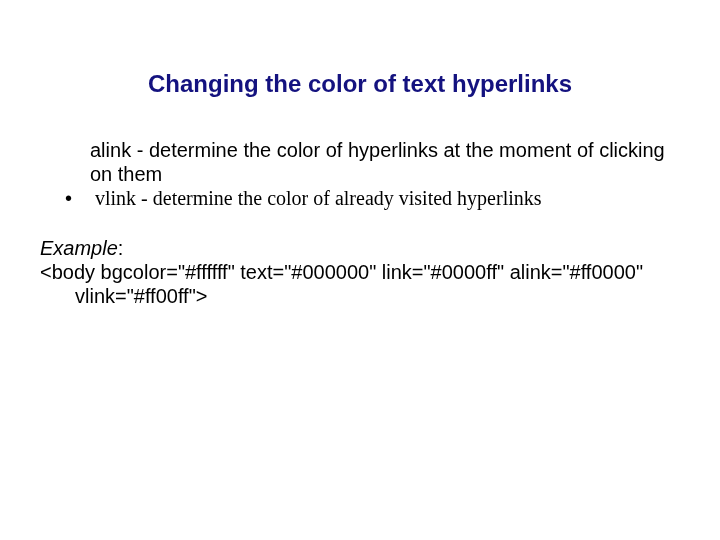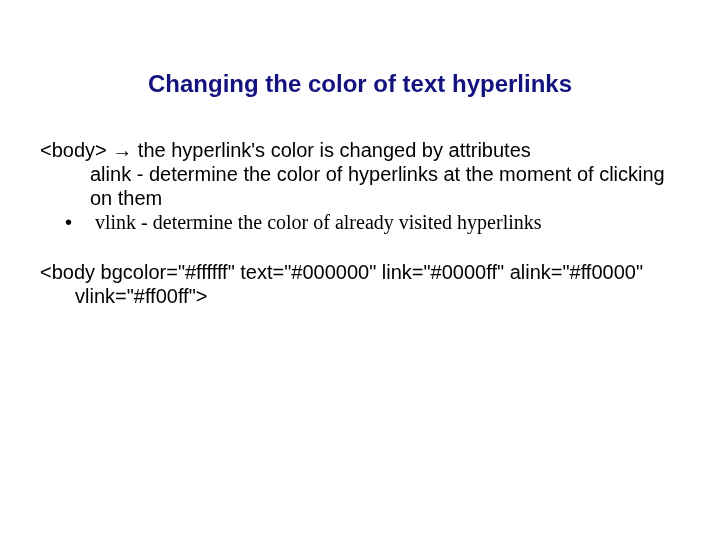--- a/index.html
+++ b/index.html
@@ -39,31 +39,31 @@
 </style>
 </head>
 <body>
 
 <div class="slide">
 
   <h1 class="title">Changing the color of text hyperlinks</h1>
 
   <div class="body">
 
-    <p class="hang">
-      <span>&lt;body&gt; </span><span>→</span><span> the hyperlink's color is changed by attributes</span>
-    </p>
 
 
     <p class="hang3">alink - determine the color of hyperlinks at the moment of clicking on them</p>
 
     <div class="bullet-row">
       <span class="bullet">•</span>
       <span class="bullet-text">vlink - determine the color of already visited hyperlinks</span>
     </div>
 
     <div class="spacer"></div>
 
+    <p class="hang">
+      <span class="example-label">Example</span><span>:</span>
+    </p>
 
     <p class="hang">&lt;body bgcolor="#ffffff" text="#000000" link="#0000ff" alink="#ff0000" vlink="#ff00ff"&gt;</p>
 
   </div>
 </div>
 
 </body></html>

